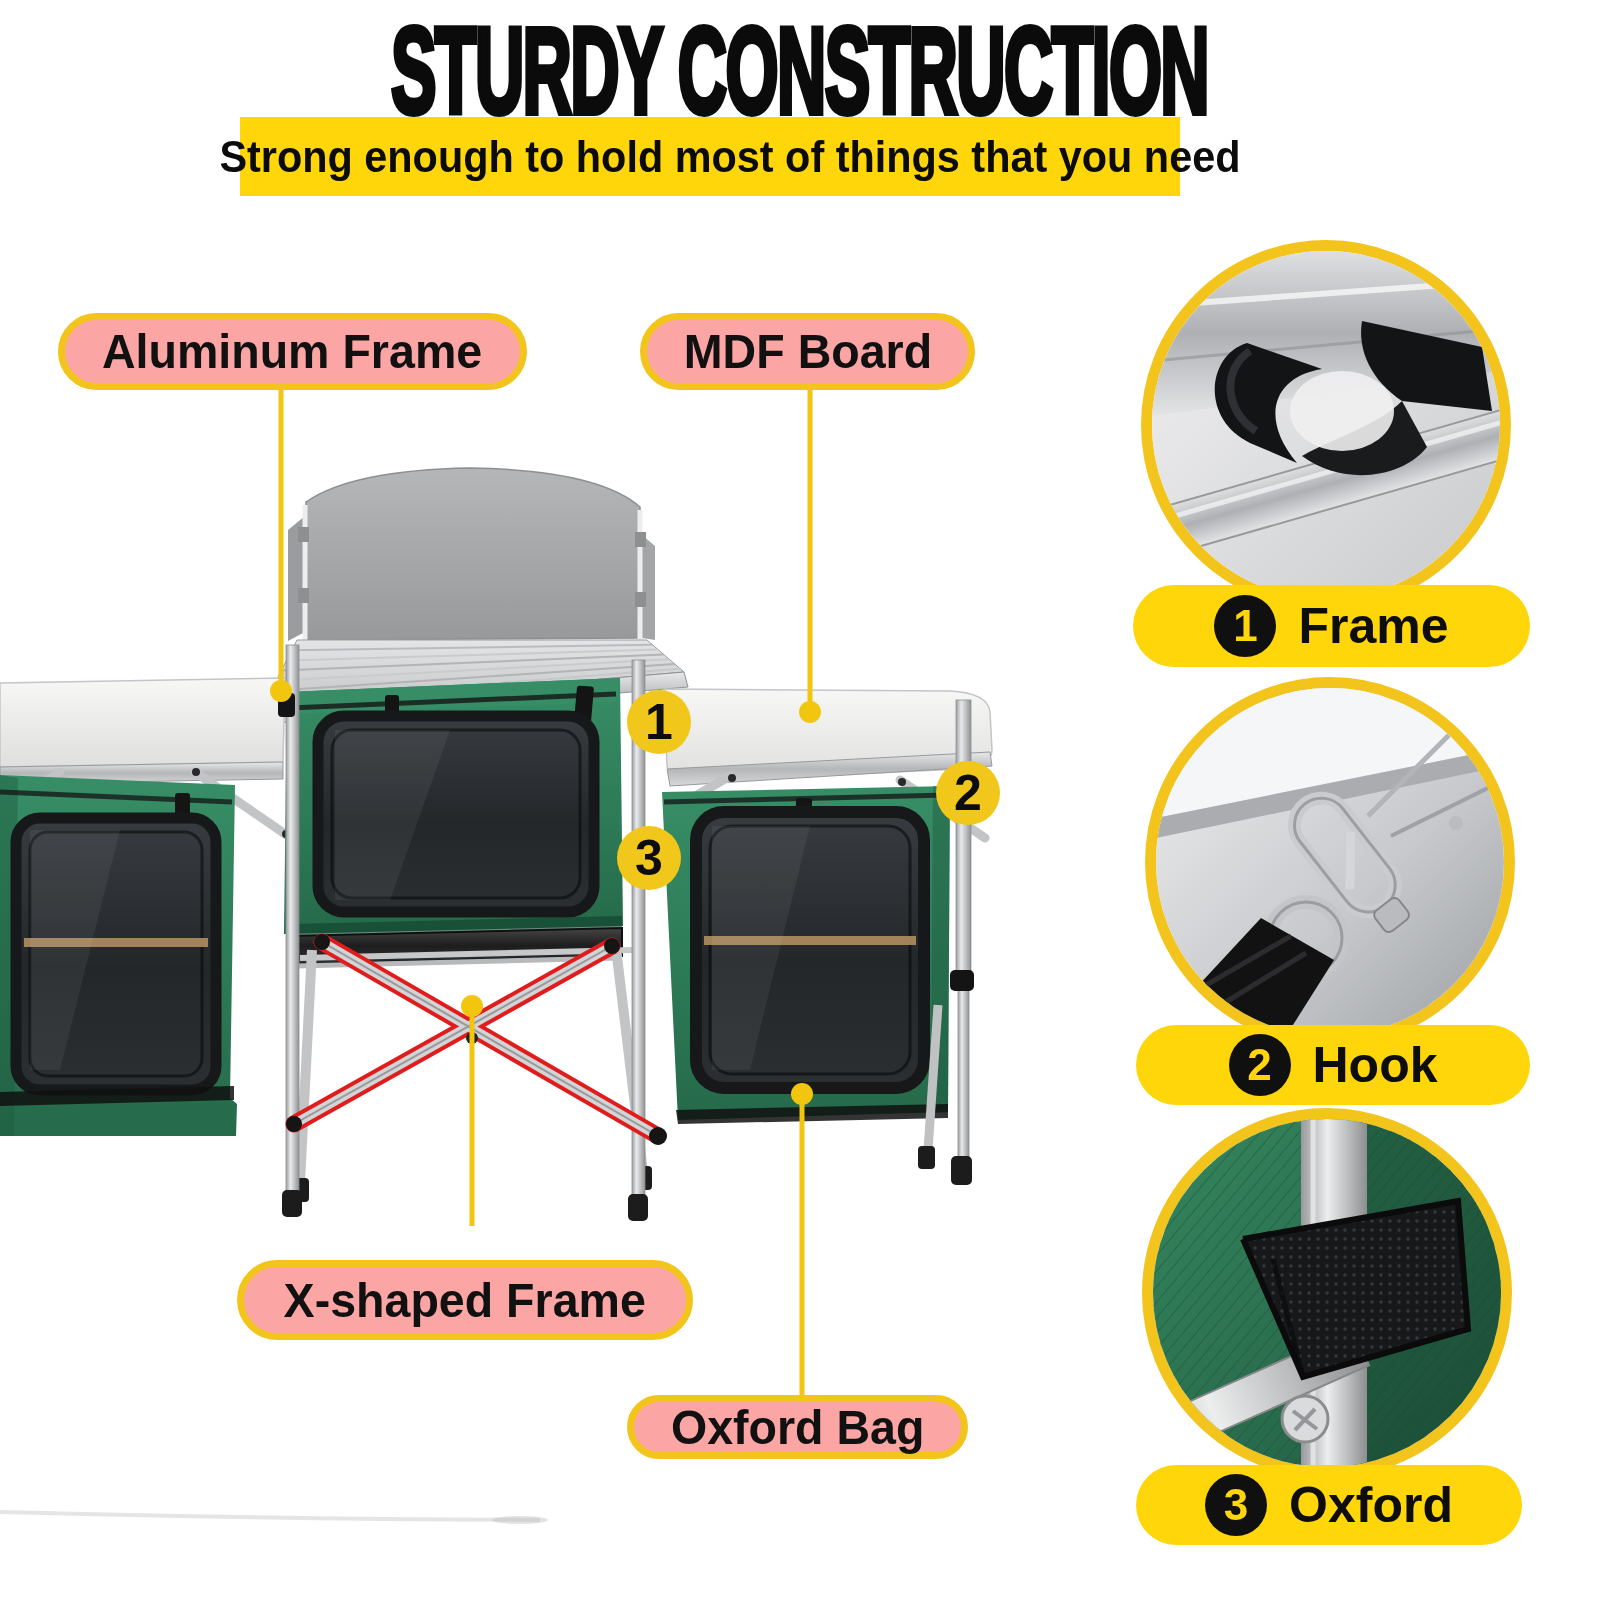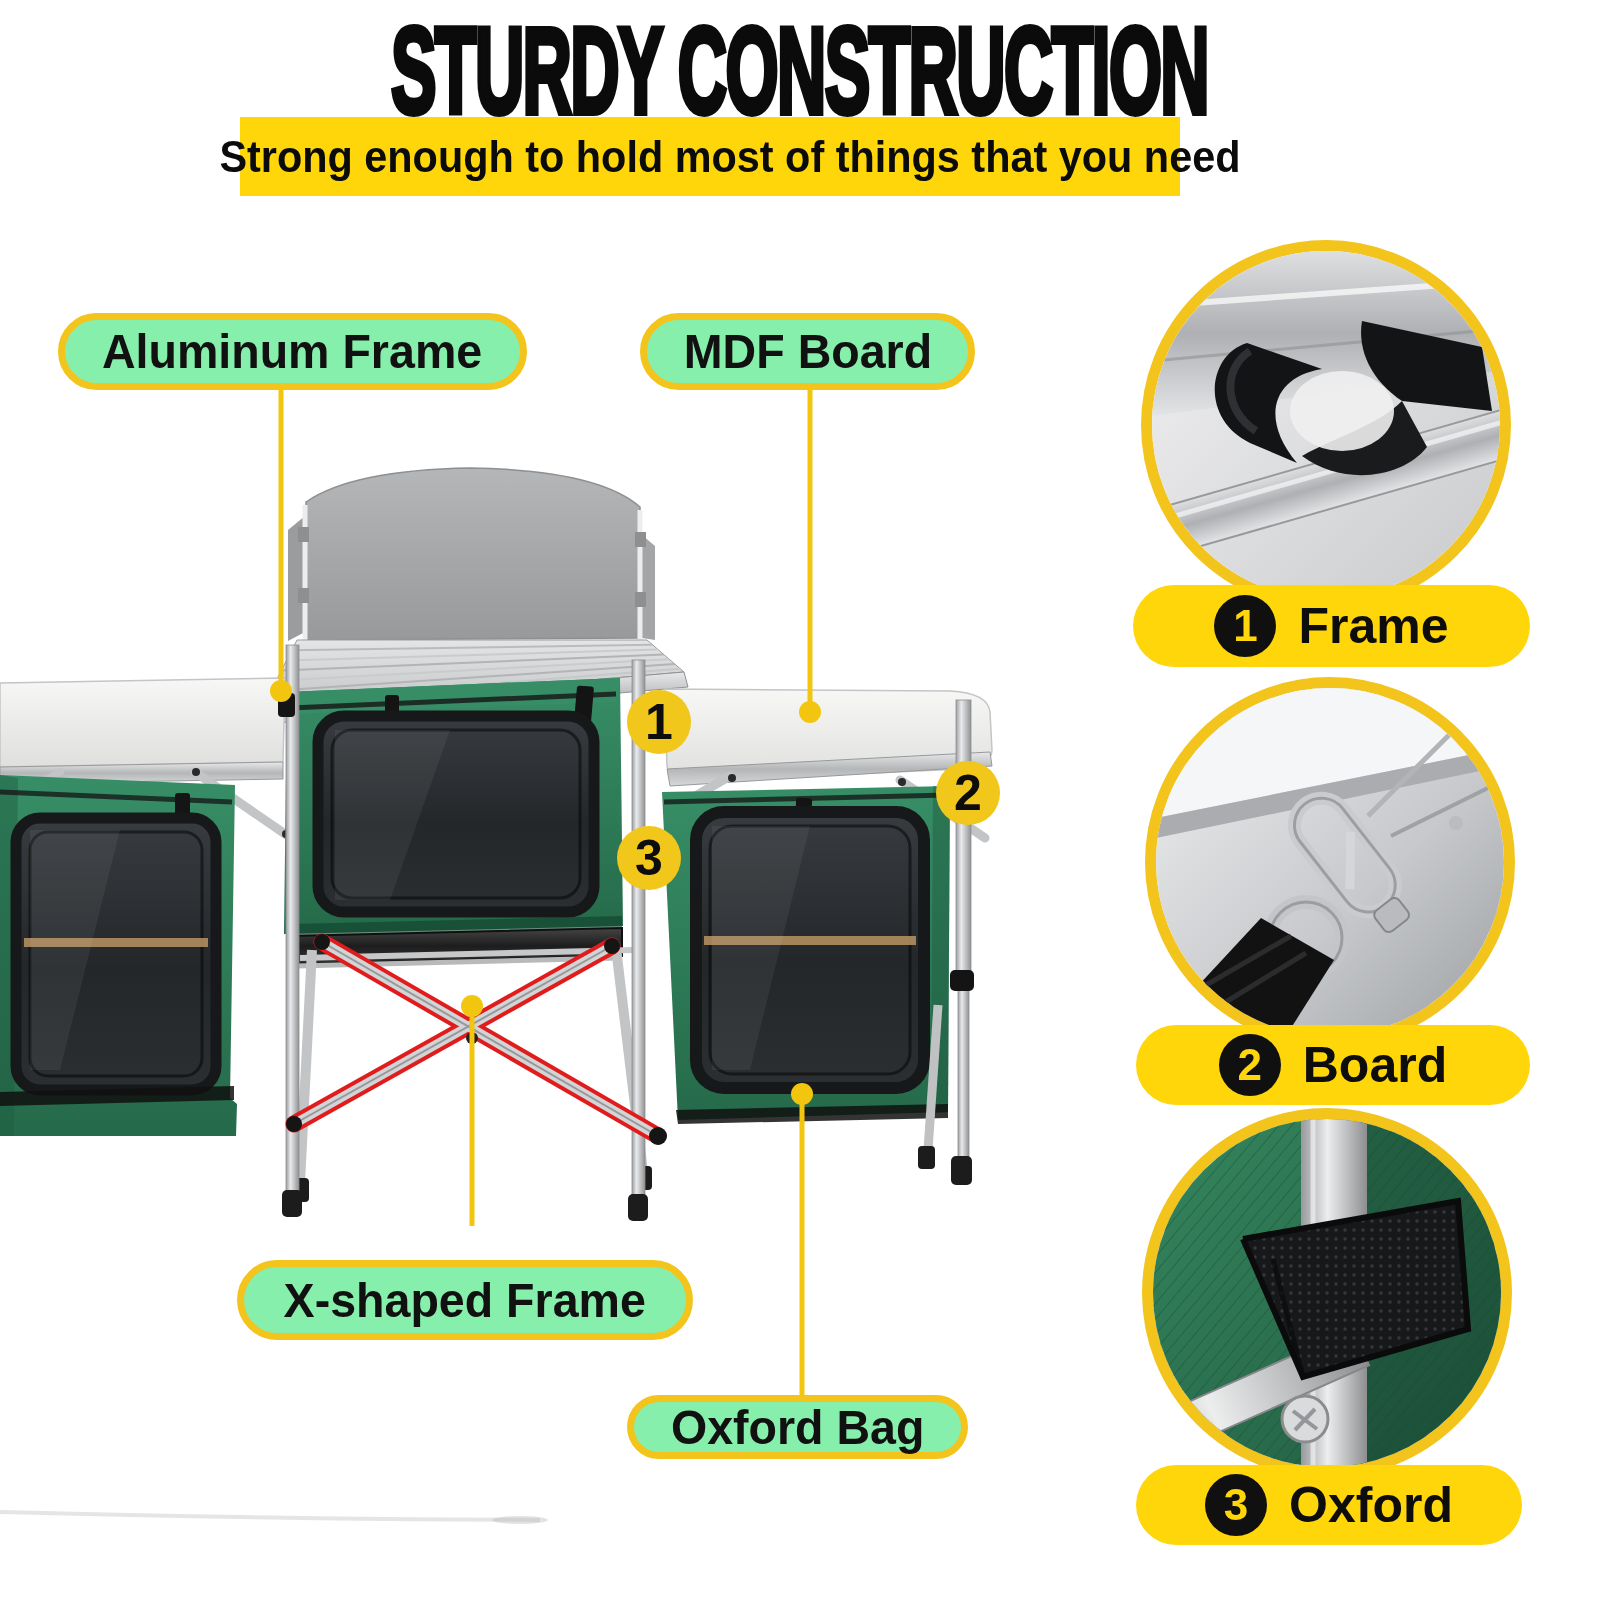--- a/index.html
+++ b/index.html
@@ -11,21 +11,21 @@
   .title-wrap{position:absolute;top:10px;left:0;width:1600px;text-align:center;}
   .title{display:inline-block;font-size:122px;font-weight:bold;color:#0b0b0b;
          letter-spacing:-3px;transform:scaleX(.56);transform-origin:center;
          -webkit-text-stroke:6px #0b0b0b;white-space:nowrap;line-height:1.0;}
   .banner{position:absolute;left:240px;top:117px;width:900px;height:79px;
           background:#FFD60A;display:flex;align-items:center;justify-content:center;padding-left:40px;}
   .banner span{display:inline-block;font-size:45px;font-weight:bold;color:#0b0b0b;
           transform:scaleX(.92);white-space:nowrap;}
 
   
-  .pill{position:absolute;background:#86efac;border:7px solid #F2C41C;border-radius:44px;
+  .pill{position:absolute;background:#fca5a5;border:7px solid #F2C41C;border-radius:44px;
         display:flex;align-items:center;justify-content:center;box-sizing:border-box;z-index:5;}
   .pill span{font-size:48px;font-weight:bold;color:#111;transform:scaleX(.97);white-space:nowrap;}
   .pill-af{left:58px;  top:313px; width:469px; height:77px;}
   .pill-mdf{left:640px;top:313px; width:335px; height:77px;text-align:right;}
   .pill-xf{left:237px; top:1223px;width:456px; height:80px;margin-top:37px;}
   .pill-ob{left:627px; top:1395px;width:341px; height:64px;}
 
   
   .badge{position:absolute;width:64px;height:64px;border-radius:50%;background:#F2C71B;
          display:flex;align-items:center;justify-content:center;font-size:50px;font-weight:bold;
@@ -313,21 +313,21 @@
       </g>
       <circle cx="150" cy="250" r="36" fill="none" stroke="#c3c5c8" stroke-width="14"></circle>
       <circle cx="150" cy="250" r="36" fill="none" stroke="#808285" stroke-width="3" opacity=".6"></circle>
       <polygon points="20,348 130,348 178,272 105,230 40,300" fill="#121213"></polygon>
       <line x1="60" y1="320" x2="150" y2="265" stroke="#2c2c2e" stroke-width="5"></line>
       <line x1="45" y1="300" x2="135" y2="248" stroke="#2c2c2e" stroke-width="5"></line>
     </svg>
   </div>
   <div class="caption cap-2">
     <span class="num">2</span>
-    <span class="lbl">Board</span>
+    <span class="lbl">Hook</span>
   </div>
 
   <div class="detail-circle dc-3">
     <svg viewBox="0 0 348 348">
       <defs>
         <linearGradient id="v_bg" x1="0" y1="0" x2="1" y2="1">
           <stop offset="0" stop-color="#35875f"></stop>
             <stop offset="1" stop-color="#20593f"></stop>
         </linearGradient>
         <linearGradient id="v_pole" x1="0" y1="0" x2="1" y2="0">

